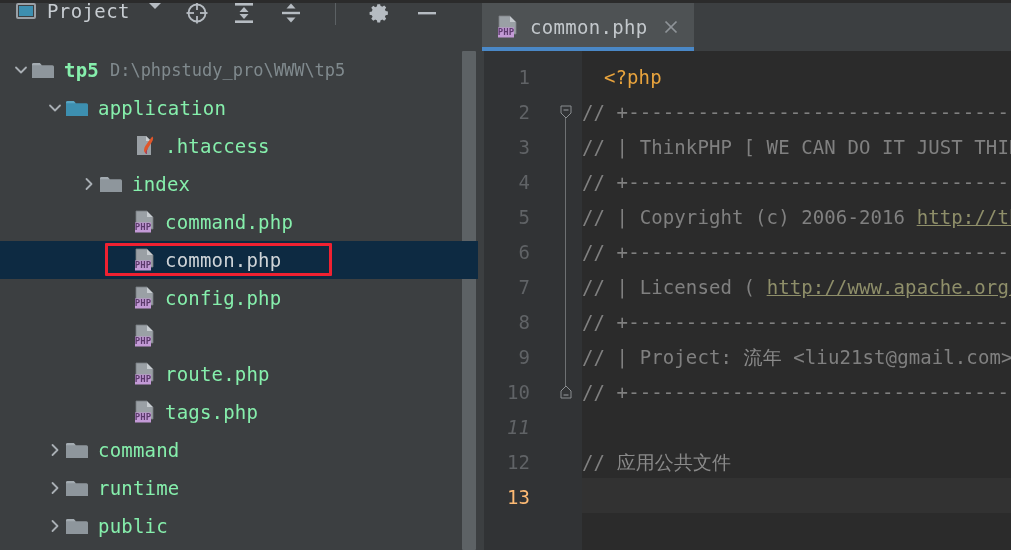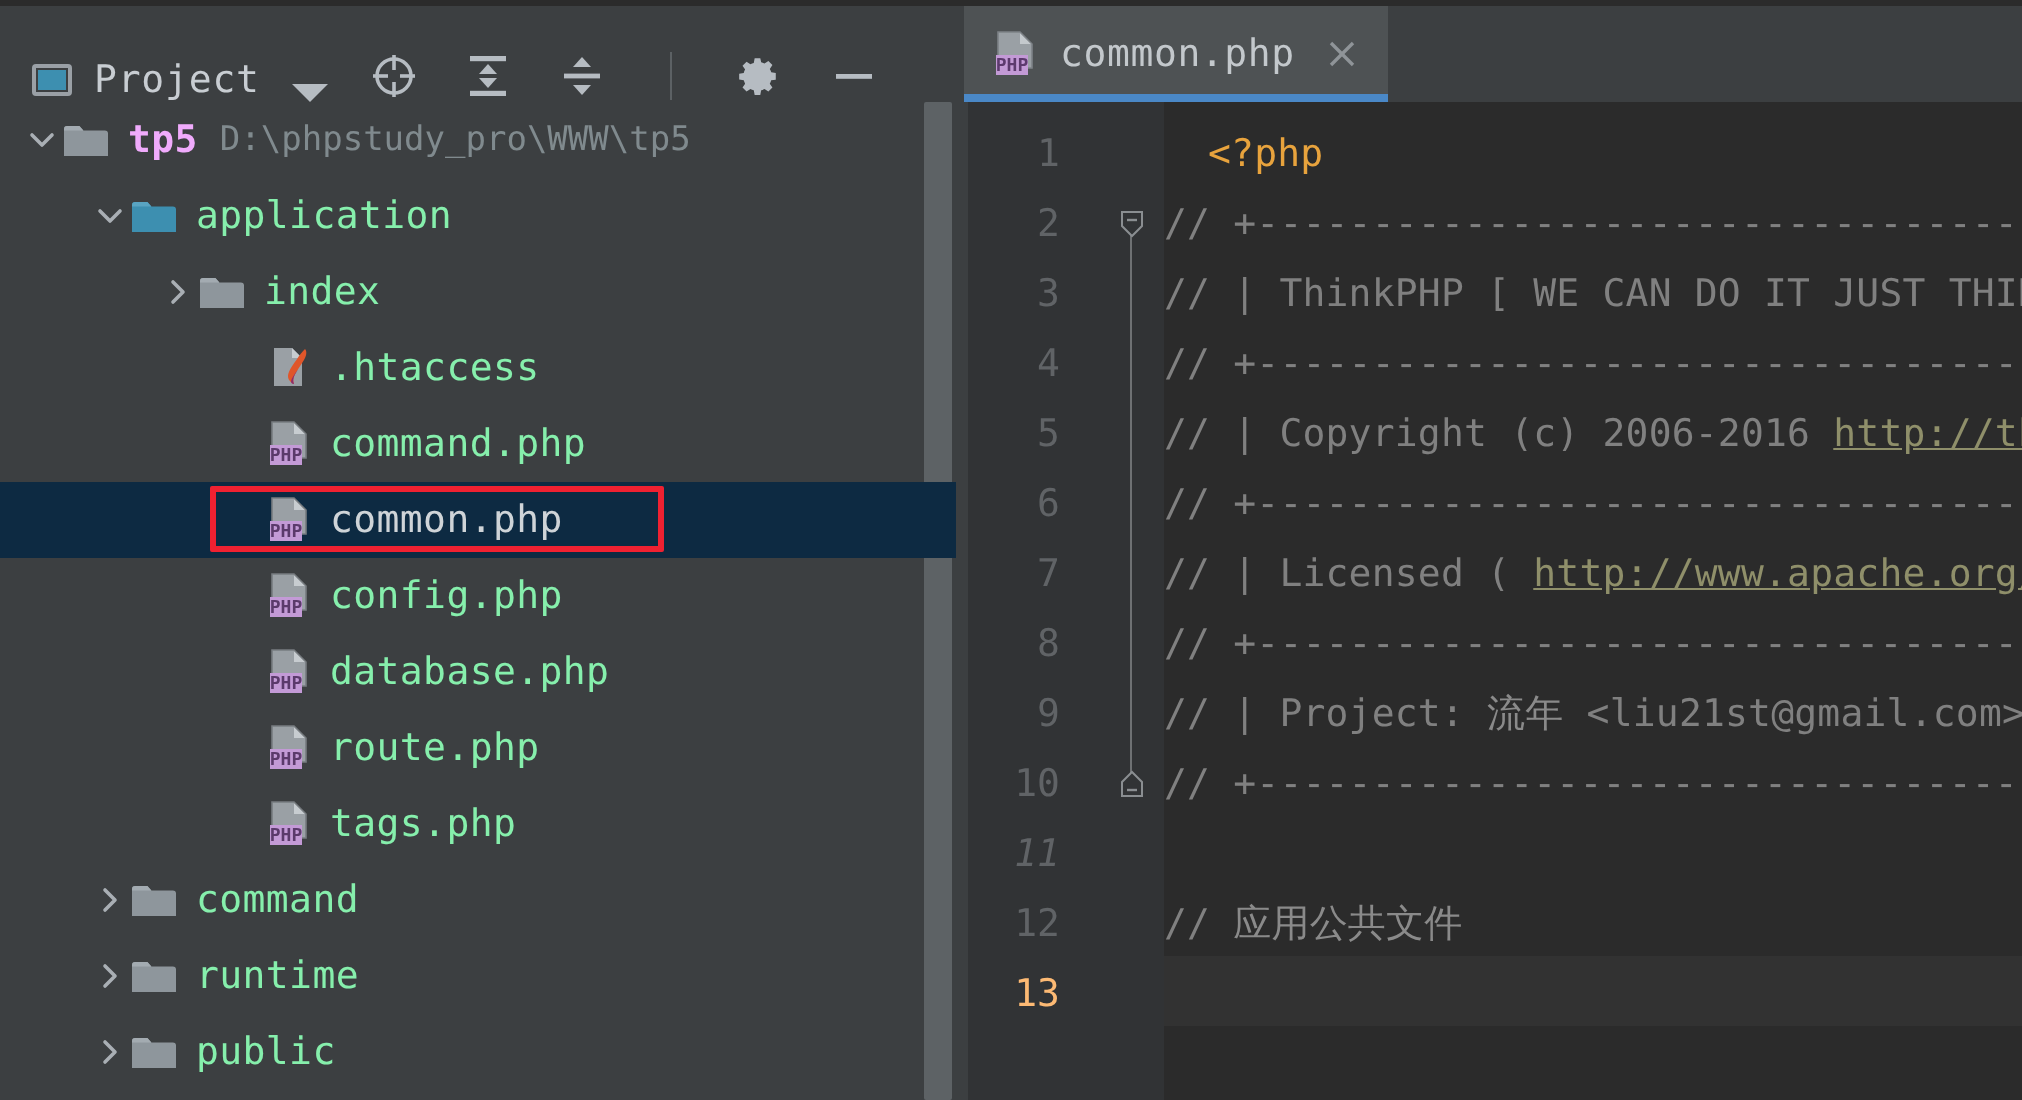--- a/index.html
+++ b/index.html
@@ -30,21 +30,21 @@
     background: #3c3f41;
     overflow: hidden;
   }
   #project-toolbar {
     position: absolute;
     left: 0; top: 0;
     width: 478px;
     height: 51px;
     background: #3c3f41;
     display: flex;
-    align-items: flex-end;
+    align-items: flex-start;
     box-sizing: border-box;
     padding-left: 16px;
   }
   #project-toolbar::after {
     content: "";
     position: absolute;
     left: 0; top: 0; right: 0;
     height: 3px;
     background: #2b2b2b;
   }
@@ -154,21 +154,21 @@
     width: 22px; height: 24px;
     flex: none;
     margin-right: 9px;
   }
   .ht-icon svg { display: block; }
   .lbl {
     color: #86efac;
     font-size: 19px;
     letter-spacing: 0.2px;
   }
-  .lbl.bold { color: #f0abfc; font-weight: bold; }
+  .lbl.bold { color: #86efac; font-weight: bold; }
   .lbl.path {
     color: #808a8e;
     font-size: 17px;
     margin-left: 11px;
     letter-spacing: 0;
   }
   .lbl.sel { color: #cfd4d8; }
 
   
   #red-box {
@@ -425,45 +425,45 @@
             </svg>
           </span>
           <span class="folder-icon">
             <svg width="22" height="17" viewBox="0 0 22 17">
               <path d="M0 2.6A1.6 1.6 0 011.6 1h6.1l2 2.2h10.7A1.6 1.6 0 0122 4.8V16H0z" fill="#3d8fb0"></path>
               <path d="M0 2.6A1.6 1.6 0 011.6 1h6.1l2 2.2H0z" fill="#59a4c2"></path>
             </svg>
           </span>
           <span class="lbl">application</span>
         </div>
-        <div class="row" style="padding-left: 78px;">
-          <span class="arrow">
-            <svg width="16" height="16" viewBox="0 0 16 16">
-              <polyline points="5.5,3 10.5,8 5.5,13" fill="none" stroke="#a9afb4" stroke-width="1.8" stroke-linecap="round" stroke-linejoin="round"></polyline>
-            </svg>
-          </span>
-          <span class="folder-icon">
-            <svg width="22" height="17" viewBox="0 0 22 17">
-              <path d="M0 2.6A1.6 1.6 0 011.6 1h6.1l2 2.2h10.7A1.6 1.6 0 0122 4.8V16H0z" fill="#8e969c"></path>
-              <path d="M0 2.6A1.6 1.6 0 011.6 1h6.1l2 2.2H0z" fill="#a3abb1"></path>
-            </svg>
-          </span>
-          <span class="lbl">index</span>
-        </div>
         <div class="row" style="padding-left: 112px;">
           <span class="arrow spacer"></span>
           <span class="ht-icon">
             <svg width="22" height="24" viewBox="0 0 22 24">
               <path d="M3 2h9l5 5v14H3z" fill="#9aa0a5"></path>
               <path d="M12 2l5 5h-5z" fill="#c7ccd0"></path>
               <path d="M18.5 2.5c1.2 1.4.6 3.6-.6 5.6-1.3 2.2-3.4 5.1-4.5 7.2-.9 1.7-1 3.4-.4 4.6 0 0-3.2-1.1-3-4 .2-2.5 2.4-5.4 4.1-7.8 1.6-2.3 3-4.3 4.4-5.6z" fill="#e0562a"></path>
               <path d="M13 20c-.6-1.2-.5-2.9.4-4.6.4-.7.9-1.6 1.5-2.5-1.6 2.1-2.9 4-3.3 5.4-.3 1 .2 1.7 1.4 1.7z" fill="#8e2c6b"></path>
             </svg>
           </span>
           <span class="lbl">.htaccess</span>
+        </div>
+        <div class="row" style="padding-left: 78px;">
+          <span class="arrow">
+            <svg width="16" height="16" viewBox="0 0 16 16">
+              <polyline points="5.5,3 10.5,8 5.5,13" fill="none" stroke="#a9afb4" stroke-width="1.8" stroke-linecap="round" stroke-linejoin="round"></polyline>
+            </svg>
+          </span>
+          <span class="folder-icon">
+            <svg width="22" height="17" viewBox="0 0 22 17">
+              <path d="M0 2.6A1.6 1.6 0 011.6 1h6.1l2 2.2h10.7A1.6 1.6 0 0122 4.8V16H0z" fill="#8e969c"></path>
+              <path d="M0 2.6A1.6 1.6 0 011.6 1h6.1l2 2.2H0z" fill="#a3abb1"></path>
+            </svg>
+          </span>
+          <span class="lbl">index</span>
         </div>
         <div class="row" style="padding-left: 112px;">
           <span class="arrow spacer"></span>
           <span class="php-icon">
             <svg width="22" height="24" viewBox="0 0 22 24">
               <path d="M2 1h11l6 6v12H2z" fill="#9aa0a5"></path>
               <path d="M13 1l6 6h-6z" fill="#c7ccd0"></path>
               <path d="M2 1h11l6 6v12H2z" fill="none" stroke="#777c80" stroke-width="0.8"></path>
               <rect x="1" y="12.5" width="16" height="10" fill="#c39ad6"></rect>
               <text x="9" y="20.4" font-family="DejaVu Sans Mono, monospace" font-size="9" font-weight="bold" fill="#5b3a6b" text-anchor="middle">PHP</text>
@@ -501,21 +501,20 @@
           <span class="arrow spacer"></span>
           <span class="php-icon">
             <svg width="22" height="24" viewBox="0 0 22 24">
               <path d="M2 1h11l6 6v12H2z" fill="#9aa0a5"></path>
               <path d="M13 1l6 6h-6z" fill="#c7ccd0"></path>
               <path d="M2 1h11l6 6v12H2z" fill="none" stroke="#777c80" stroke-width="0.8"></path>
               <rect x="1" y="12.5" width="16" height="10" fill="#c39ad6"></rect>
               <text x="9" y="20.4" font-family="DejaVu Sans Mono, monospace" font-size="9" font-weight="bold" fill="#5b3a6b" text-anchor="middle">PHP</text>
             </svg>
           </span>
-          <span class="lbl">database.php</span>
         </div>
         <div class="row" style="padding-left: 112px;">
           <span class="arrow spacer"></span>
           <span class="php-icon">
             <svg width="22" height="24" viewBox="0 0 22 24">
               <path d="M2 1h11l6 6v12H2z" fill="#9aa0a5"></path>
               <path d="M13 1l6 6h-6z" fill="#c7ccd0"></path>
               <path d="M2 1h11l6 6v12H2z" fill="none" stroke="#777c80" stroke-width="0.8"></path>
               <rect x="1" y="12.5" width="16" height="10" fill="#c39ad6"></rect>
               <text x="9" y="20.4" font-family="DejaVu Sans Mono, monospace" font-size="9" font-weight="bold" fill="#5b3a6b" text-anchor="middle">PHP</text>

